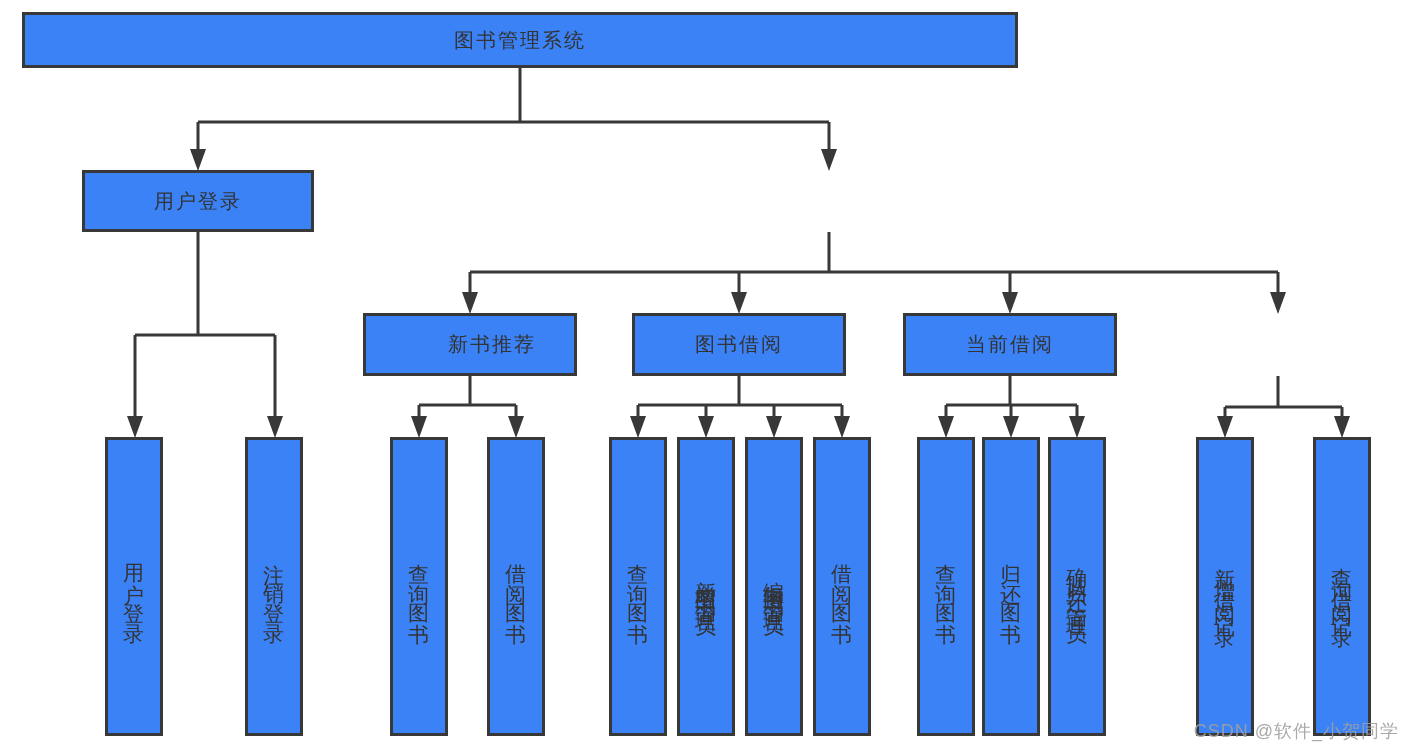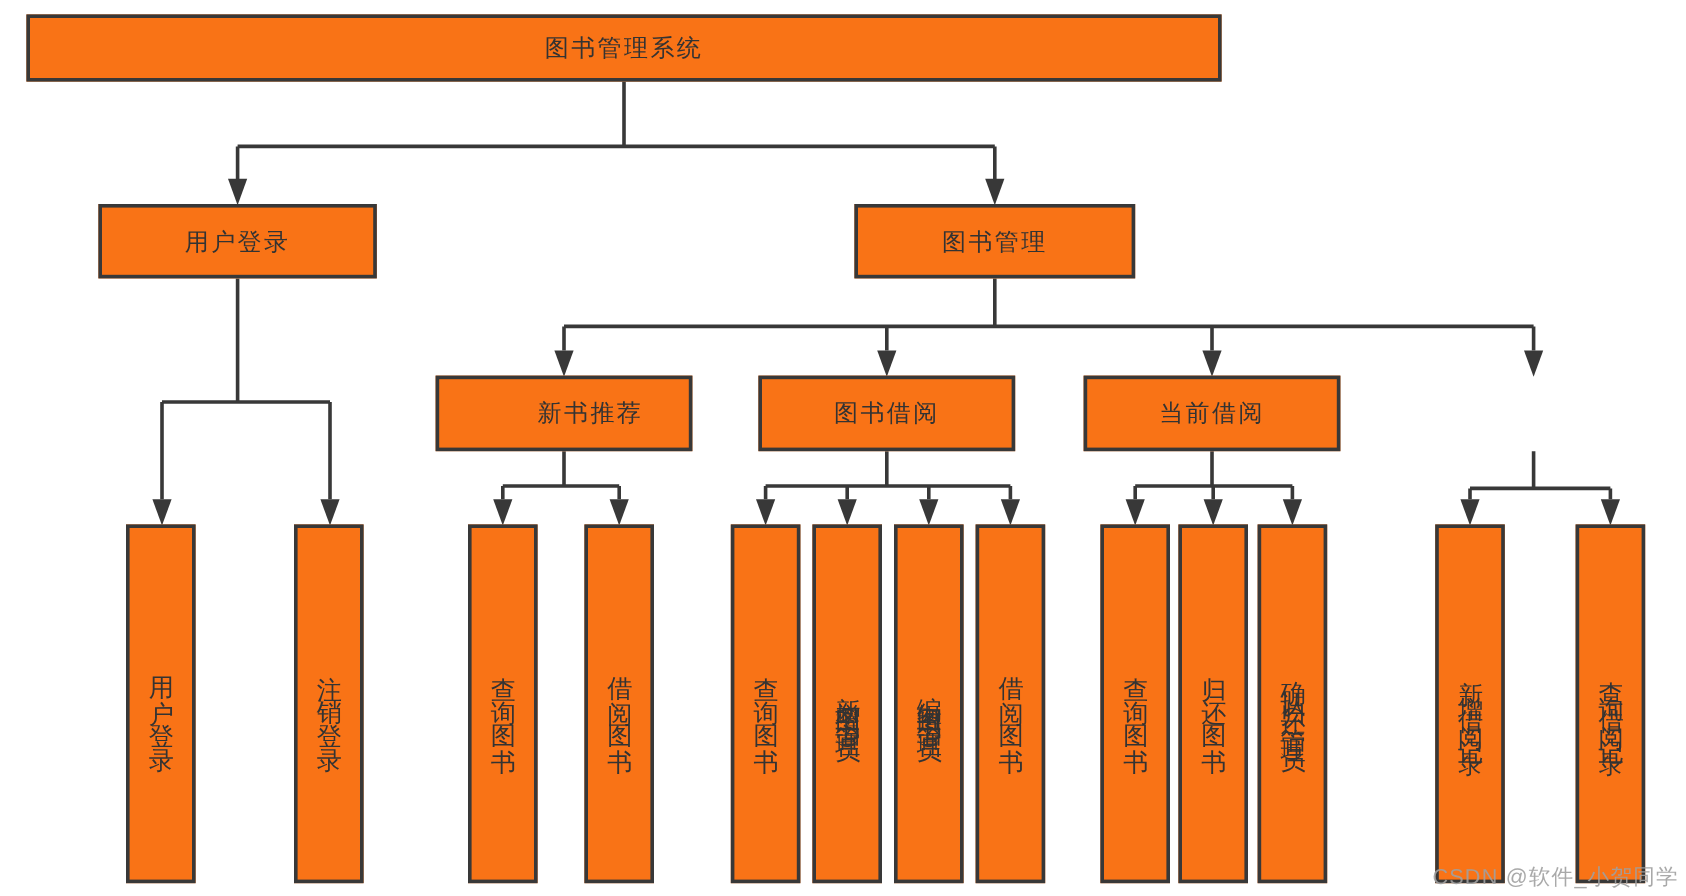--- a/index.html
+++ b/index.html
@@ -9,21 +9,21 @@
     width: 1405px;
     height: 747px;
     background: #ffffff;
     overflow: hidden;
   }
   svg.wires { position: absolute; left: 0; top: 0; }
   .node {
     position: absolute;
     box-sizing: border-box;
     border: 3px solid #383838;
-    background: #f97316;
+    background: #3b82f6;
     display: flex;
     align-items: center;
     justify-content: center;
     color: #333333;
     z-index: 2;
   }
   .h-node { font-size: 20px; letter-spacing: 2px; }
   .leaf {
     top: 437px;
     width: 58px;
@@ -96,23 +96,20 @@
     </g>
   </svg>
 
   <div class="node h-node" style="left:22px; top:12px; width:996px; height:56px;">
     <span>图书管理系统</span>
   </div>
 
   <div class="node h-node" style="left:82px; top:170px; width:232px; height:62px;">
     <span>用户登录</span>
   </div>
-  <div class="node h-node" style="left:712px; top:170px; width:234px; height:62px;">
-    <span>图书管理</span>
-  </div>
 
   <div class="node h-node" style="left:363px; top:313px; width:214px; height:63px;padding-left:44px;">
     <span>新书推荐</span>
   </div>
   <div class="node h-node" style="left:903px; top:313px; width:214px; height:63px;">
     <span>当前借阅</span>
   </div>
   <div class="node h-node" style="left:632px; top:313px; width:214px; height:63px;">
     <span>图书借阅</span>
   </div>

